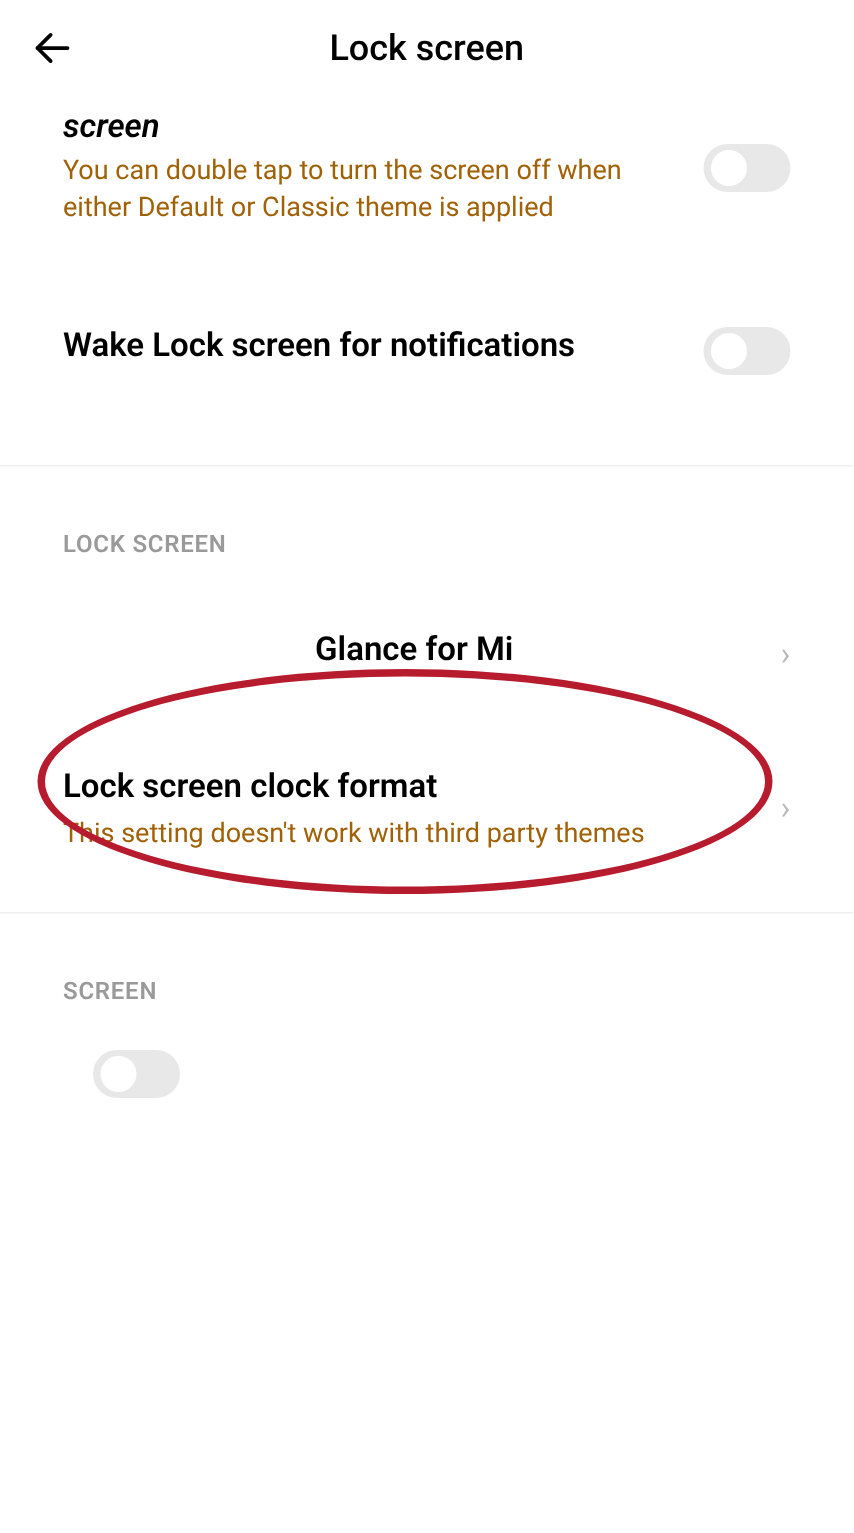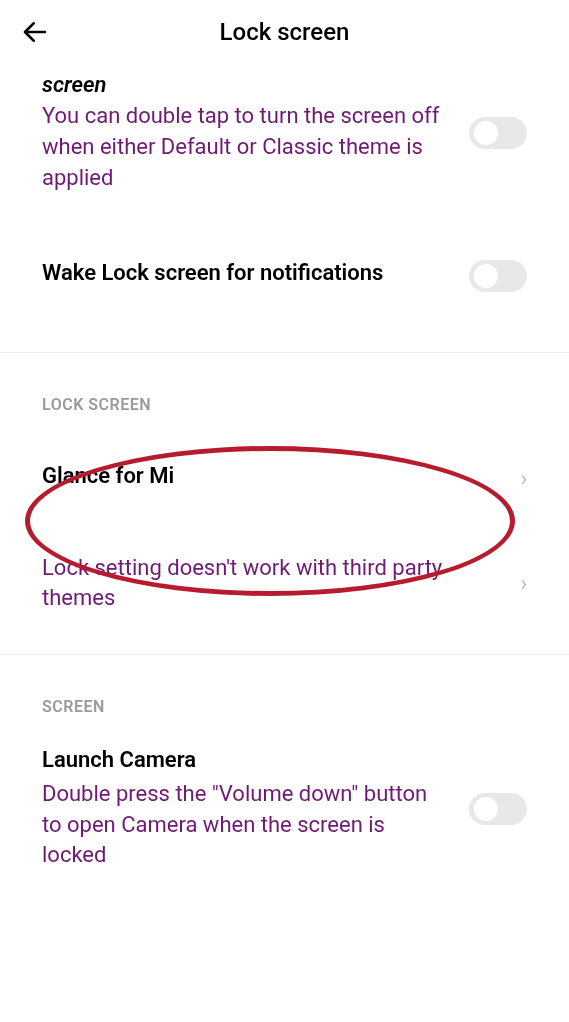--- a/index.html
+++ b/index.html
@@ -57,22 +57,22 @@
       font-style: italic;
     }
     .setting-title {
       font-size: 22px;
       font-weight: 600;
       color: #000;
       margin-bottom: 4px;
       line-height: 1.3;
     }
     .setting-desc {
-      font-size: 22px;
-      color: #701a75;
+      font-size: 18px;
+      color: #a16207;
       line-height: 1.4;
     }
     .toggle {
       width: 58px;
       height: 32px;
       background: #e8e8e8;
       border-radius: 16px;
       position: relative;
       cursor: pointer;
       flex-shrink: 0;
@@ -115,20 +115,21 @@
       width: 490px;
       height: 150px;
       top: 446px;
       left: 25px;
       pointer-events: none;
       z-index: 10;
     }
     .item-glance {
       padding-top: 36px;
       padding-bottom: 30px;
+      text-align: center;
     }
     .item-clock {
       padding-top: 28px;
       padding-bottom: 28px;
     }
     .wake-item {
       padding-top: 48px;
       padding-bottom: 48px;
     }
   </style>
@@ -172,34 +173,31 @@
 
   <div class="setting-item item-glance">
     <div class="setting-text">
       <div class="setting-title">Glance for Mi</div>
     </div>
     <div class="chevron">›</div>
   </div>
 
   <div class="setting-item item-clock">
     <div class="setting-text">
-      <div class="setting-desc">Lock setting doesn't work with third party themes</div>
+      <div class="setting-title">Lock screen clock format</div>
+      <div class="setting-desc">This setting doesn't work with third party themes</div>
     </div>
     <div class="chevron">›</div>
   </div>
 
   <div class="divider"></div>
 
   <div class="section-header">SCREEN</div>
 
   <div class="setting-item">
-    <div class="setting-text">
-      <div class="setting-title">Launch Camera</div>
-      <div class="setting-desc">Double press the "Volume down" button to open Camera when the screen is locked</div>
-    </div>
     <div class="toggle">
       <div class="toggle-knob"></div>
     </div>
   </div>
 
 </div>
 
 <div class="highlight-ellipse"></div>
 
 </body></html>

